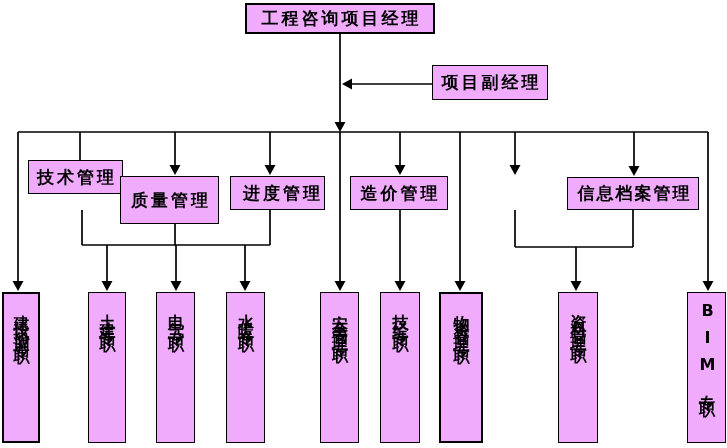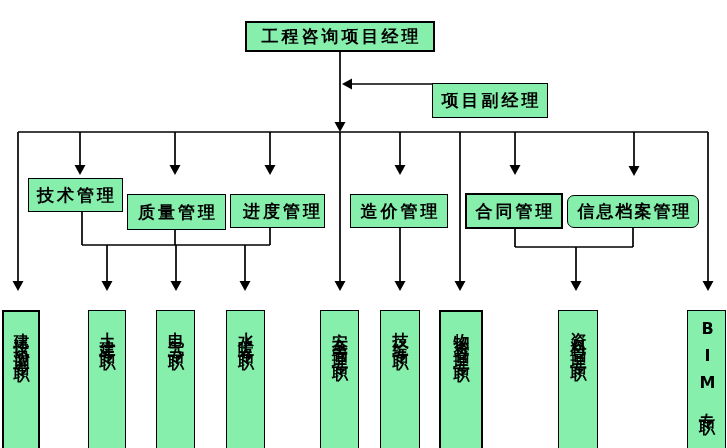--- a/index.html
+++ b/index.html
@@ -9,30 +9,29 @@
     background:#ffffff;
     font-family:"DejaVu Sans","Liberation Sans",sans-serif;
     overflow:hidden;
   }
   #connectors { position:absolute; left:0; top:0; width:727px; height:448px; }
   #connectors line { stroke:#000; stroke-width:1.7; }
   #connectors polygon { fill:#000; stroke:none; }
   .box {
     position:absolute;
     box-sizing:border-box;
-    background:#86efac;
+    background:#f0abfc;
     border:1px solid #000;
     color:#000;
     font-weight:bold;
     display:flex;
     align-items:center;
     justify-content:center;
     text-align:center;
     white-space:nowrap;
-    margin-top:18px;
   }
   .box.thick { border-width:2px; }
   .hbox { font-size:17px; letter-spacing:3px; }
   .hbox span { display:inline-block; transform:translateX(1.5px); } 
   .vbox {
     writing-mode:vertical-rl;
     text-orientation:upright;
     font-size:16px;
     letter-spacing:8px;
     justify-content:flex-start;
@@ -131,33 +130,30 @@
     <span>工程咨询项目经理</span>
   </div>
 
   <div class="box hbox" style="left:432px; top:65px; width:116px; height:35px;">
     <span>项目副经理</span>
   </div>
 
   <div class="box hbox" style="left:28px; top:160px; width:95px; height:34px;">
     <span>技术管理</span>
   </div>
-  <div class="box hbox" style="left:127px; top:176px; width:99px; height:36px;">
+  <div class="box hbox" style="left:120px; top:176px; width:99px; height:48px;">
     <span>质量管理</span>
   </div>
   <div class="box hbox" style="left:230px; top:176px; width:95px; height:34px;padding-left:8px;">
     <span>进度管理</span>
   </div>
   <div class="box hbox" style="left:350px; top:176px; width:98px; height:34px;">
     <span>造价管理</span>
   </div>
-  <div class="box hbox thick" style="left:465px; top:175px; width:98px; height:36px;">
-    <span>合同管理</span>
-  </div>
-  <div class="box hbox" style="left:567px; top:177px; width:132px; height:33px; letter-spacing:2px;border-radius:7px;">
+  <div class="box hbox" style="left:567px; top:177px; width:132px; height:33px; letter-spacing:2px;">
     <span>信息档案管理</span>
   </div>
 
   <div class="box vbox thick" style="left:2px; top:292px; width:38px; height:151px; letter-spacing:7px;">
     <span>建设协调专职</span>
   </div>
   <div class="box vbox" style="left:88px; top:292px; width:38px; height:151px;">
     <span>土建专职</span>
   </div>
   <div class="box vbox" style="left:156px; top:292px; width:39px; height:151px;">

